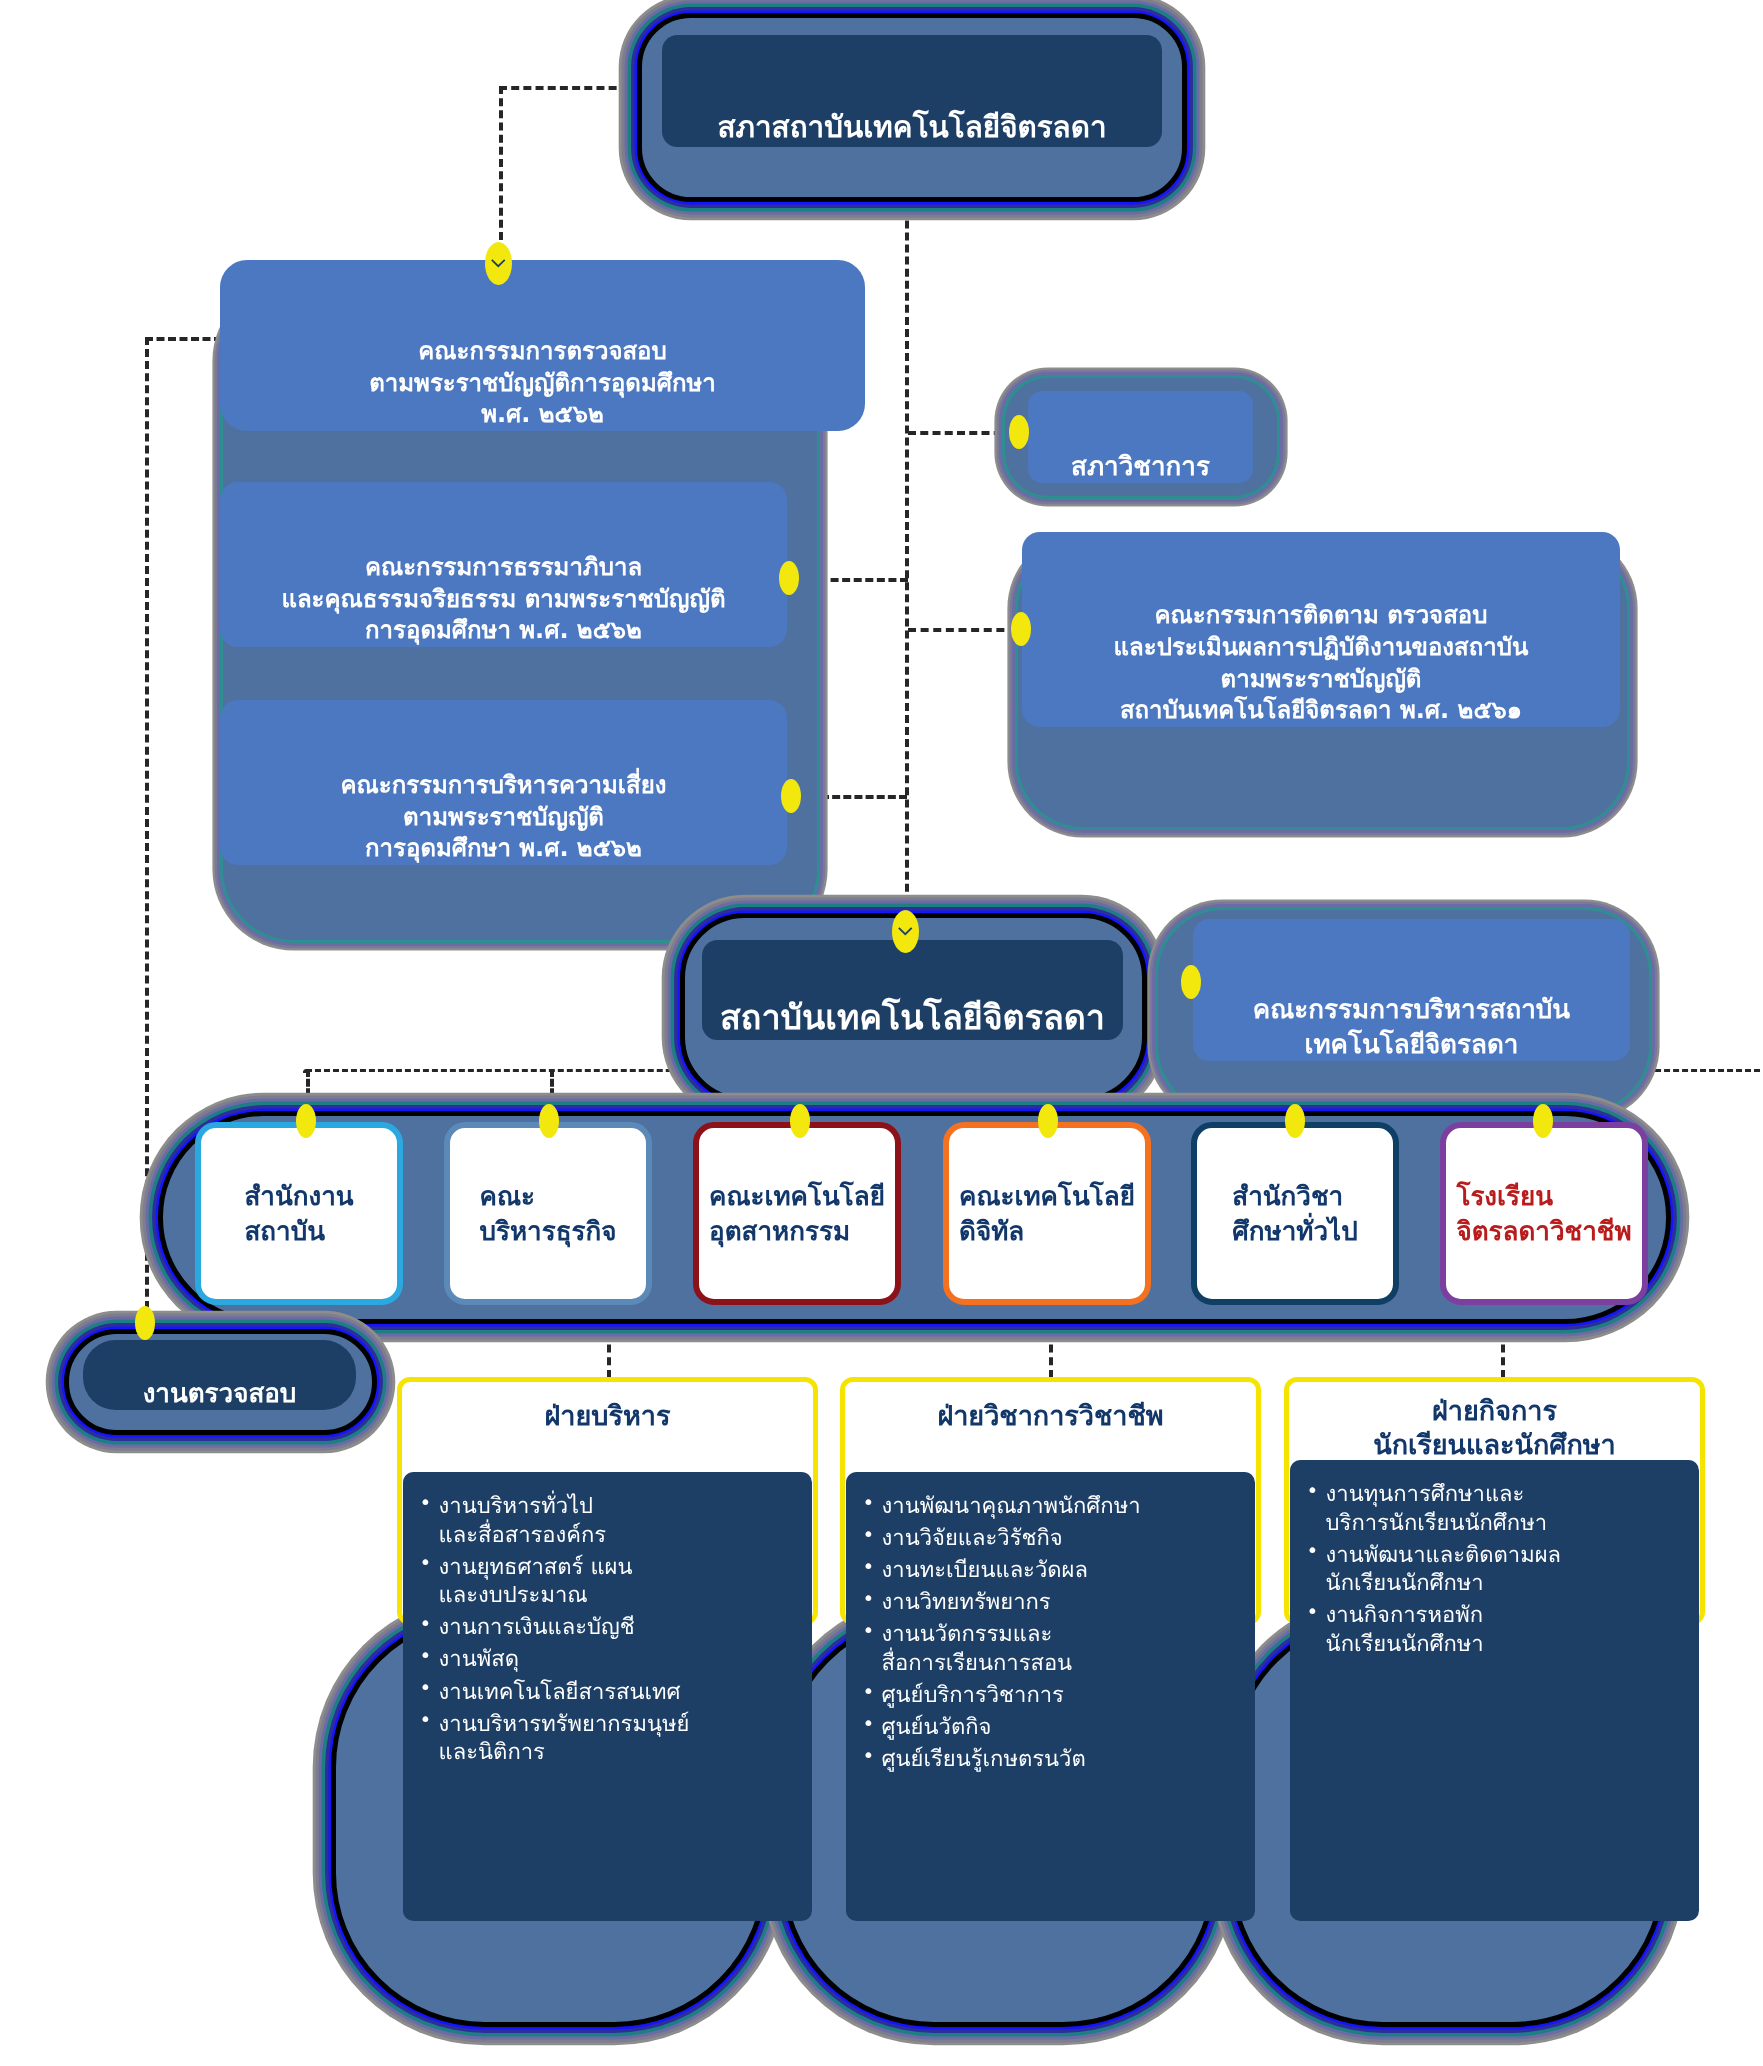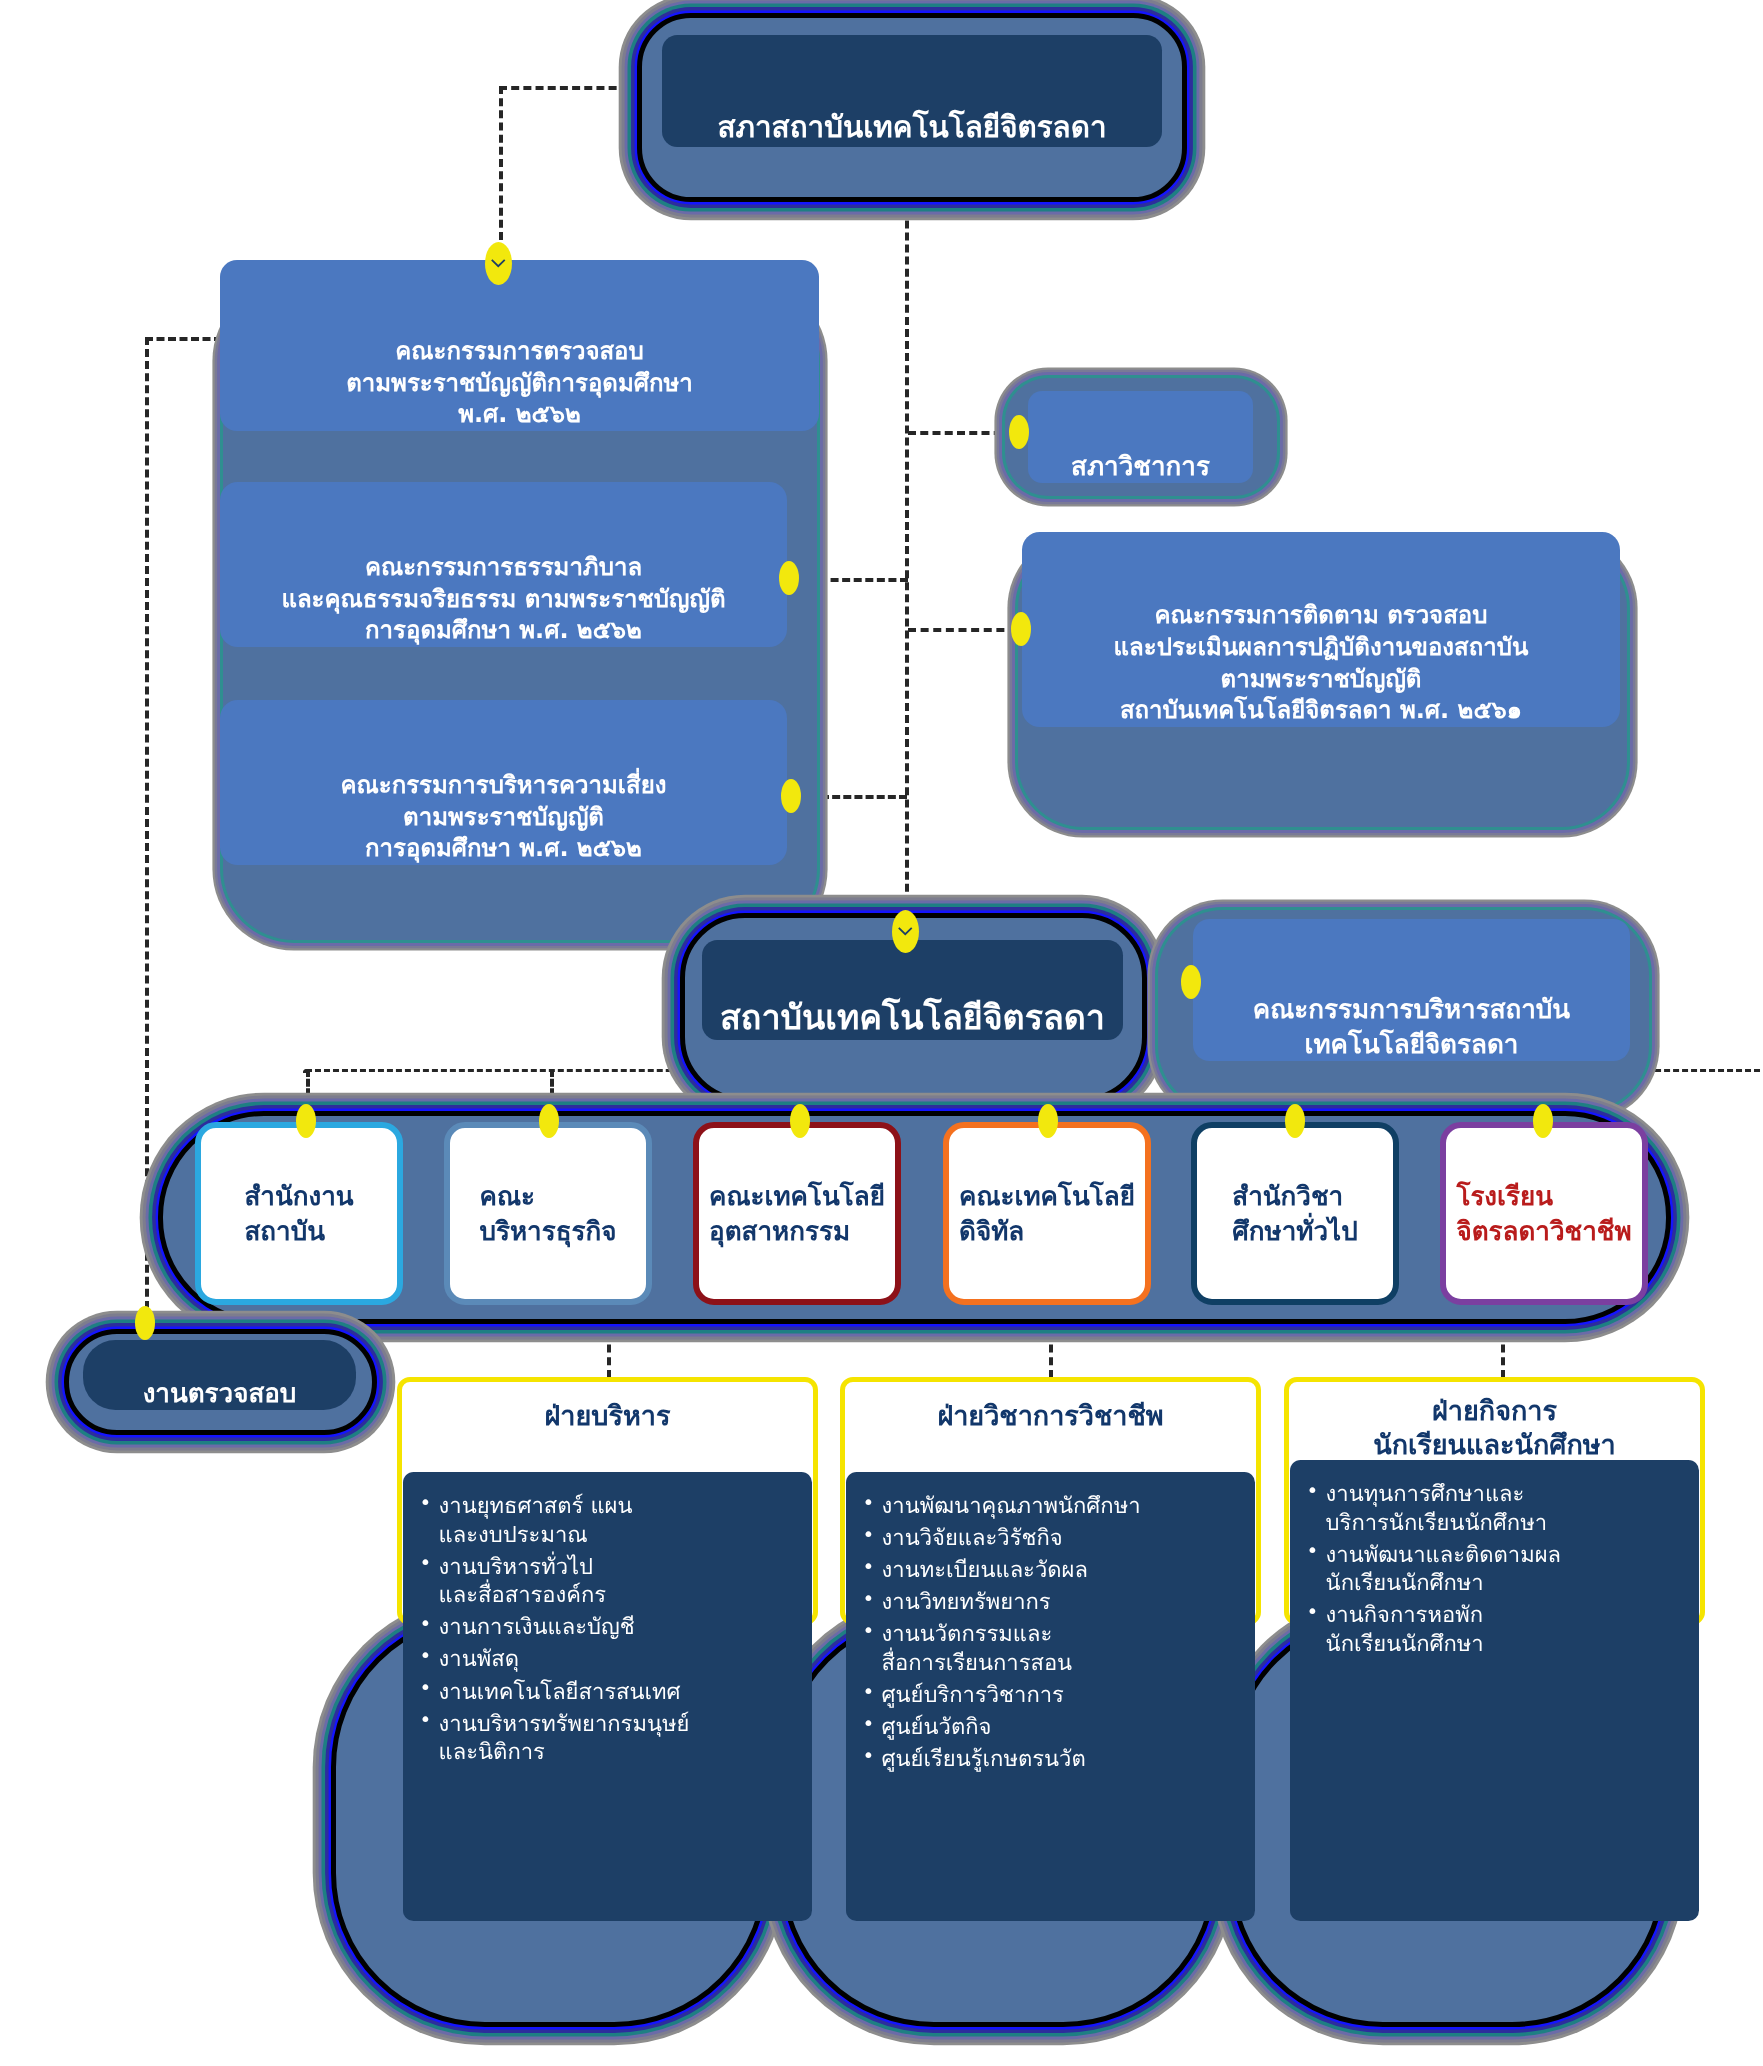--- a/index.html
+++ b/index.html
@@ -115,21 +115,21 @@
   <div class="vline" style="left:1049px;top:1319px;height:59px;"></div>
   <div class="vline" style="left:1501px;top:1319px;height:59px;"></div>
 
   <div class="cap" style="left:637px;top:13px;width:550px;height:189px;border-radius:54px;"></div>
   <div class="plate dark" style="left:662px;top:35px;width:500px;height:112px;border-radius:15.4px;">
     <span class="lbl" style="font-size:29.6px;">สภาสถาบันเทคโนโลยีจิตรลดา</span>
   </div>
 
   <div class="cap soft" style="left:223px;top:290px;width:594px;height:650px;border-radius:71px;background:#4f719f;"></div>
 
-  <div class="plate mid" style="left:220px;top:260px;width:599px;height:171px;border-radius:17px;">
+  <div class="plate mid" style="left:220px;top:260px;width:645px;height:171px;border-radius:27px;">
     <span class="lbl" style="font-size:24px;">คณะกรรมการตรวจสอบ
 ตามพระราชบัญญัติการอุดมศึกษา
 พ.ศ. ๒๕๖๒</span>
   </div>
 
   <div class="plate mid" style="left:220px;top:482px;width:567px;height:165px;border-radius:17.7px;">
     <span class="lbl" style="font-size:24px;">คณะกรรมการธรรมาภิบาล
 และคุณธรรมจริยธรรม ตามพระราชบัญญัติ
 การอุดมศึกษา พ.ศ. ๒๕๖๒</span>
   </div>
@@ -226,24 +226,24 @@
 
   <div class="cap" style="left:331px;top:1613px;width:437px;height:414px;border-radius:154px;"></div>
   <div class="cap" style="left:780px;top:1613px;width:437px;height:414px;border-radius:154px;"></div>
   <div class="cap" style="left:1229px;top:1613px;width:437px;height:414px;border-radius:154px;"></div>
 
   <div class="panel" style="left:397px;top:1377px;width:421px;height:248px;">
     <div class="panel-head" style="top:16.5px;font-size:27px;">ฝ่ายบริหาร</div>
   </div>
   <div class="panel-body" style="left:403px;top:1472px;width:409px;height:449px;padding:20px 15.4px 11.8px 10.6px;">
     <ul style="font-size:22px;">
+      <li>งานบริหารทั่วไป
+และสื่อสารองค์กร</li>
       <li>งานยุทธศาสตร์ แผน
 และงบประมาณ</li>
-      <li>งานบริหารทั่วไป
-และสื่อสารองค์กร</li>
       <li>งานการเงินและบัญชี</li>
       <li>งานพัสดุ</li>
       <li>งานเทคโนโลยีสารสนเทศ</li>
       <li>งานบริหารทรัพยากรมนุษย์
 และนิติการ</li>
     </ul>
   </div>
 
   <div class="panel" style="left:840px;top:1377px;width:421px;height:248px;">
     <div class="panel-head" style="top:16.5px;font-size:27px;">ฝ่ายวิชาการวิชาชีพ</div>

